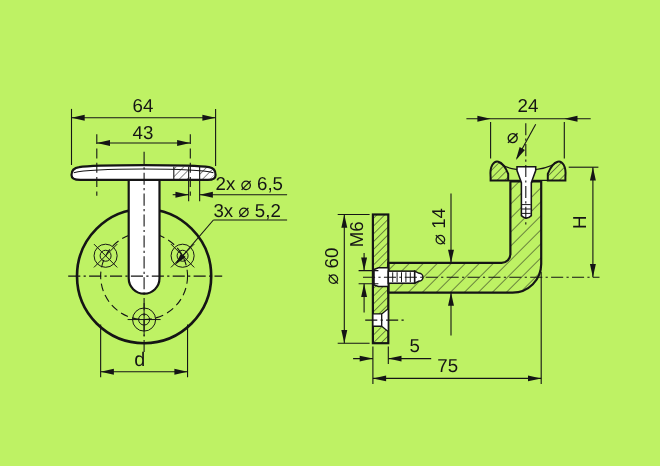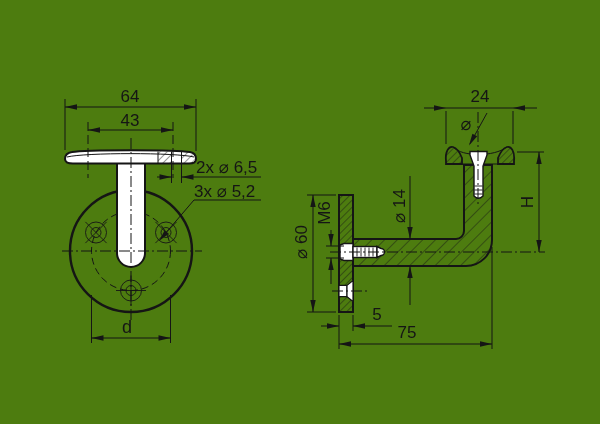--- a/index.html
+++ b/index.html
@@ -1,16 +1,16 @@
 <!DOCTYPE html>
 <html><head>
 <meta charset="utf-8">
 <style>
   html,body{margin:0;padding:0;background:#ffffff;}
-  .stage{width:600px;height:424px;background:#4d7c0f;position:relative;overflow:hidden;}
+  .stage{width:600px;height:424px;background:#bef264;position:relative;overflow:hidden;}
   svg{display:block;}
   text{font-family:"Liberation Sans","DejaVu Sans",sans-serif;fill:#151515;}
   .dim{font-size:17px;}
   .dimBig{font-size:18px;}
   .thin{stroke:#151515;stroke-width:1;fill:none;}
   .xthin{stroke:#151515;stroke-width:0.9;fill:none;}
   .center{stroke:#151515;stroke-width:1;fill:none;stroke-dasharray:11 3 2 3;}
   .arrow{fill:#151515;stroke:none;}
   .white{fill:#ffffff;}
 </style>

